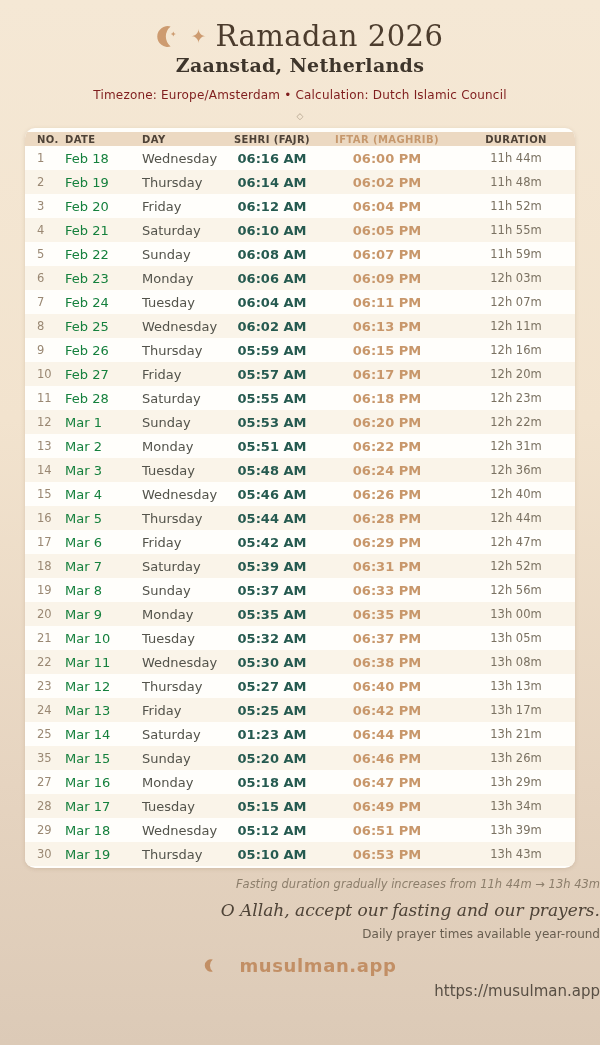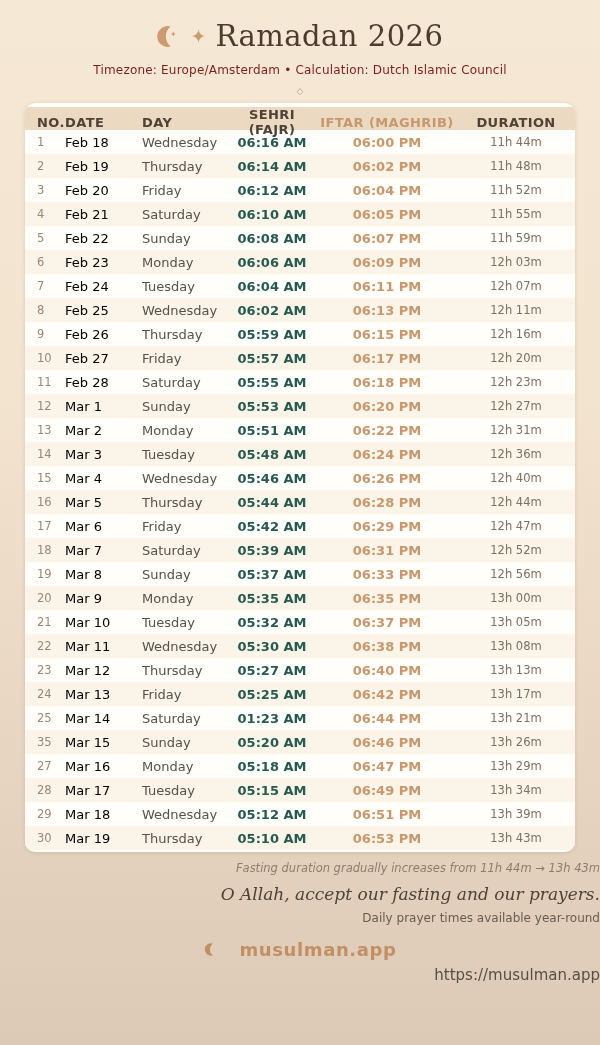--- a/index.html
+++ b/index.html
@@ -31,30 +31,30 @@
   
   .card{
     width:550px;margin:7px auto 0;background:#fffefb;border-radius:10px;
     box-shadow:0 1px 4px rgba(120,90,60,.18);overflow:hidden;padding:4px 0 2px;
   }
   .thead,.row{
     display:grid;grid-template-columns:40px 77px 85px 90px 140px 1fr;
     align-items:center;
   }
   .thead{
-    background:#ecd9c2;height:23px;font-size:13px;font-weight:bold;
+    background:#ecd9c2;height:14px;font-size:10px;font-weight:bold;
     color:#4e4237;letter-spacing:.4px;
   }
   .th-no,.c-no{padding-left:12px;}
   .th-sehri,.th-iftar,.th-duration{text-align:center;}
   .th-iftar{color:#c6986d;}
   .row{height:24px;font-size:13px;background:#fffefb;}
   .row:nth-child(even){background:#faf4e9;}
   .c-no{font-size:11.5px;color:#9a8873;}
-  .c-date{color:#000000;}
+  .c-date{color:#15803d;}
   .c-day{color:#53534b;}
   .c-sehri{text-align:center;font-weight:bold;color:#265a50;}
   .c-iftar{text-align:center;font-weight:bold;color:#c8976b;}
   .c-duration{text-align:center;font-size:11.5px;color:#7a7161;}
   
   .duration-note{margin-top:9px;font-style:italic;font-size:11.5px;color:#8c7e6b;}
   .dua{margin-top:9px;font-family:"DejaVu Serif",serif;font-style:italic;font-size:17px;color:#4e4337;}
   .availability{margin-top:7px;font-size:12px;color:#675d4f;margin-left:36px;}
   .brand-row{
     margin-top:14px;display:flex;justify-content:center;align-items:center;gap:21px;
@@ -69,20 +69,21 @@
 
   <div class="header">
     <div class="title-row">
       <svg class="crescent-svg" width="25" height="25" viewBox="0 0 24 24">
         <path d="M 14 2.4 A 10 10 0 1 0 14 21.6 A 12.4 12.4 0 0 1 14 2.4 Z" fill="#cd9b70"></path>
         <path d="M 16.6 7.2 l .75 1.65 1.65 .75 -1.65 .75 -.75 1.65 -.75 -1.65 -1.65 -.75 1.65 -.75 z" fill="#cd9b70"></path>
       </svg>
       <span class="sparkle">✦</span>
       <span class="title">Ramadan 2026</span>
     </div>
+    <div class="location">Zaanstad, Netherlands</div>
     <div class="meta">Timezone: Europe/Amsterdam • Calculation: Dutch Islamic Council</div>
     <div class="diamond">◇</div>
   </div>
 
   <div class="card">
     <div class="thead">
       <span class="th-no">NO.</span>
       <span class="th-date">DATE</span>
       <span class="th-day">DAY</span>
       <span class="th-sehri">SEHRI (FAJR)</span>
@@ -188,21 +189,21 @@
       <span class="c-iftar">06:18 PM</span>
       <span class="c-duration">12h 23m</span>
     </div>
 
     <div class="row">
       <span class="c-no">12</span>
       <span class="c-date">Mar 1</span>
       <span class="c-day">Sunday</span>
       <span class="c-sehri">05:53 AM</span>
       <span class="c-iftar">06:20 PM</span>
-      <span class="c-duration">12h 27m</span>
+      <span class="c-duration">12h 22m</span>
     </div>
 
     <div class="row">
       <span class="c-no">13</span>
       <span class="c-date">Mar 2</span>
       <span class="c-day">Monday</span>
       <span class="c-sehri">05:51 AM</span>
       <span class="c-iftar">06:22 PM</span>
       <span class="c-duration">12h 31m</span>
     </div>

